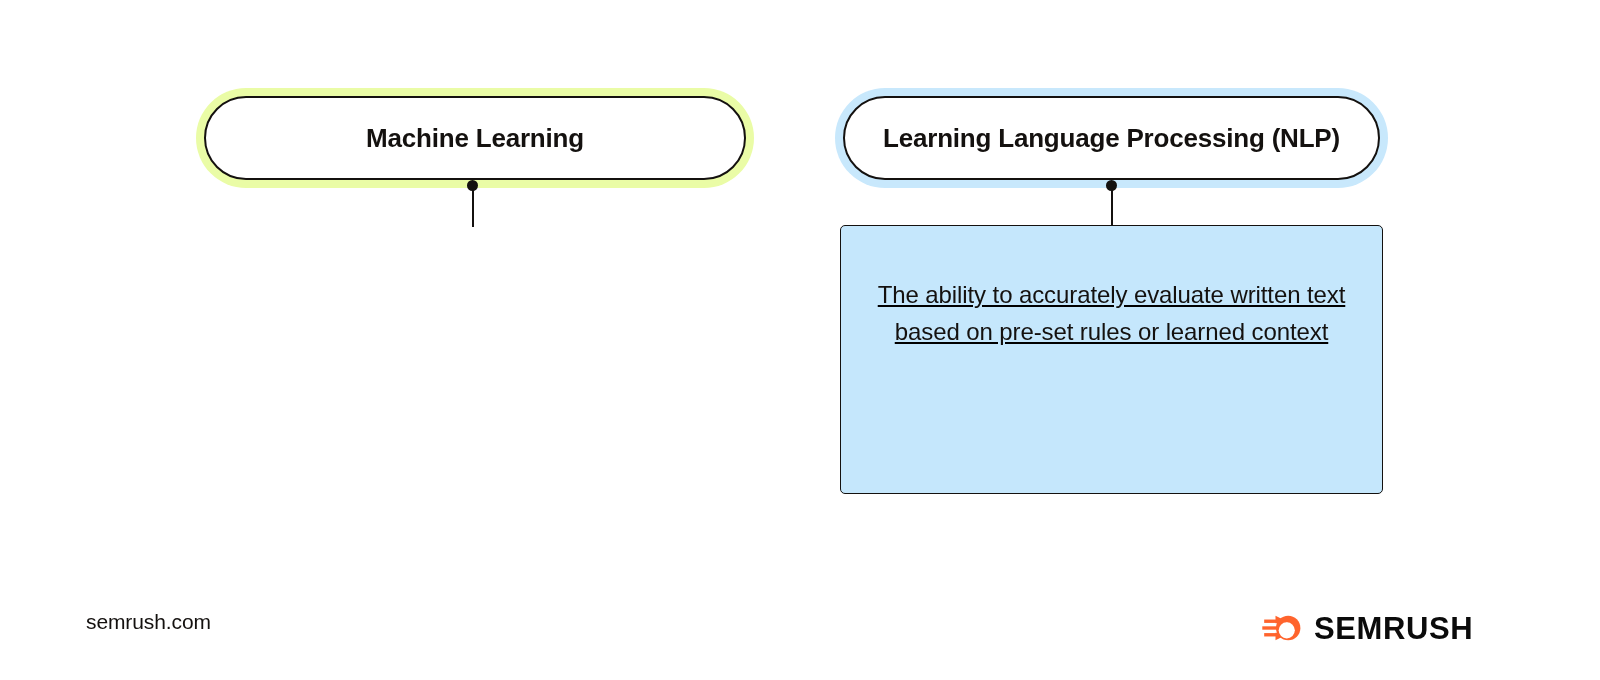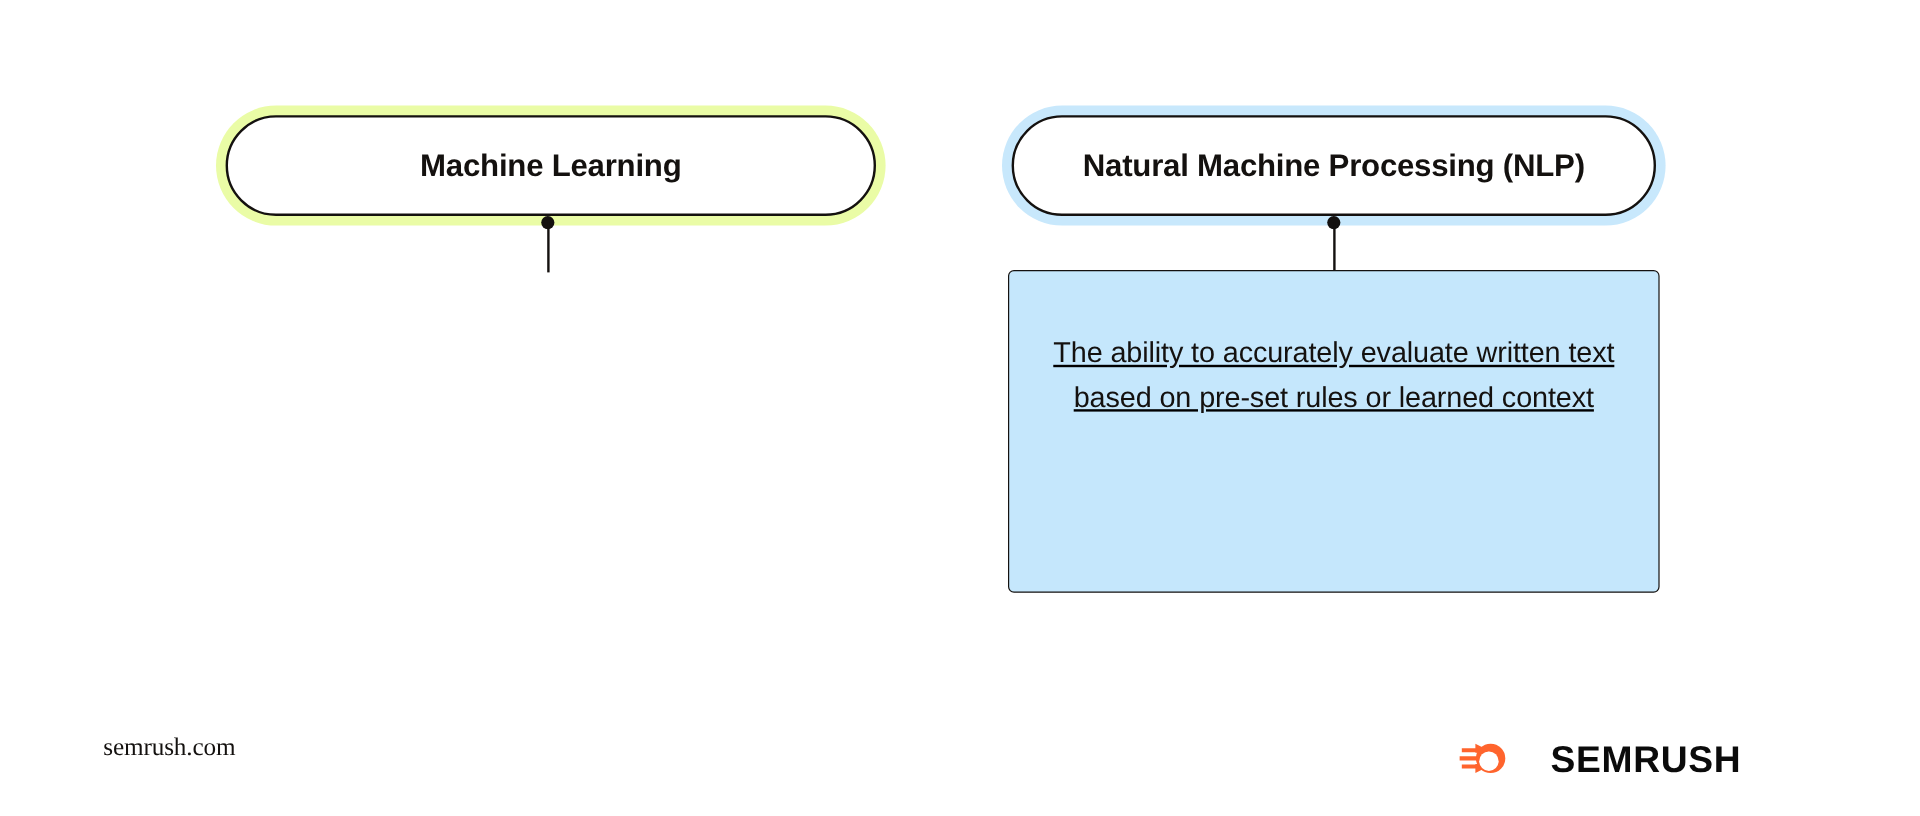--- a/index.html
+++ b/index.html
@@ -20,21 +20,21 @@
     height: 680px;
     background: #ffffff;
   }
 
   
   .column {
     position: absolute;
     top: 0;
     height: 680px;
   }
-  .col-left  { left: 0px; width: 920px; padding-left: 12px; }
+  .col-left  { left: 16px; width: 920px; padding-left: 12px; }
   .col-right { left: 655px; width: 945px; }
 
   
   .pill-wrap {
     position: absolute;
     top: 88px;
     height: 100px;
   }
   .pill-glow {
     position: absolute;
@@ -103,30 +103,28 @@
   }
 
   
   .footer-url {
     position: absolute;
     left: 86px;
     top: 610px;
     font-size: 21px;
     color: #14110f;
     letter-spacing: -0.1px;
-    font-family: Liberation Serif, serif;
   }
   .logo {
     position: absolute;
-    left: 1216px;
+    left: 1262px;
     top: 608px;
     display: flex;
-    align-items: flex-end;
+    align-items: center;
     height: 40px;
-    gap: 24px;
   }
   .logo-mark {
     width: 42px;
     height: 32px;
     display: block;
   }
   .logo-word {
     font-size: 31px;
     font-weight: bold;
     color: #0b0b0b;
@@ -153,21 +151,21 @@
     <div class="connector" style="left:455.5px; top:185px; height:42px;"></div>
 
 
   </div>
 
   <div class="column col-right">
 
     <div class="pill-wrap" style="left:180px; width:553px;">
       <div class="pill-glow" style="background:#c8e8fc;"></div>
       <div class="pill">
-        <span class="pill-label">Natural Machine Processing (NLP)</span>
+        <span class="pill-label">Learning Language Processing (NLP)</span>
       </div>
     </div>
 
     <div class="connector-dot" style="left:451px; top:180px;"></div>
     <div class="connector" style="left:455.5px; top:185px; height:42px;"></div>
 
     <div class="body-box" style="left:185px; top:225px; width:543px; height:269px; background:#c5e7fc;text-decoration:underline;">
       <div class="body-text">The ability to accurately evaluate written text based on pre-set rules or learned context</div>
     </div>
 

